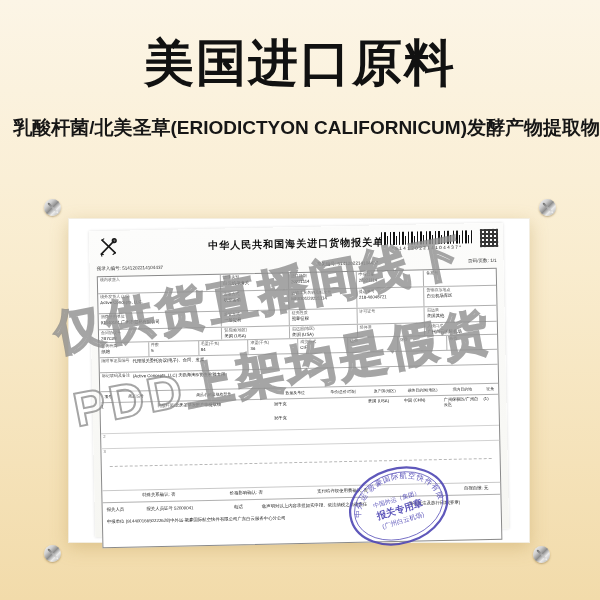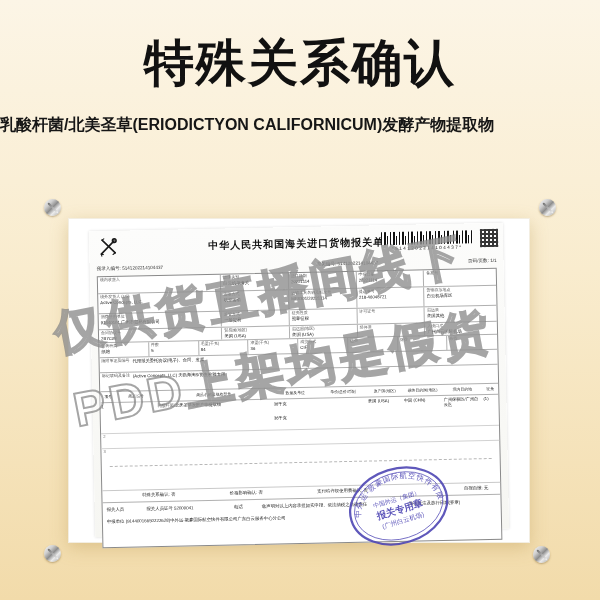--- a/index.html
+++ b/index.html
@@ -3,22 +3,22 @@
 <meta charset="utf-8">
 <style>
   html,body{margin:0;padding:0;}
   .page{position:relative;width:600px;height:600px;overflow:hidden;
     background:linear-gradient(180deg,#fcf5e6 0%,#f9ecce 45%,#f2dbaa 100%);
     font-family:"Liberation Sans",sans-serif;}
 
   
   .banner-title{position:absolute;top:30px;left:0;width:100%;text-align:center;
     font-size:50px;font-weight:700;letter-spacing:2px;color:#111111;}
-  .banner-sub{position:absolute;top:115px;left:0;width:100%;text-align:left;
-    font-size:16px;font-weight:600;color:#161616;}
+  .banner-sub{position:absolute;top:115px;left:0;width:100%;text-align:right;
+    font-size:19px;font-weight:600;color:#161616;}
 
   
   .plaque{position:absolute;left:68px;top:218px;width:462px;height:325px;background:#ffffff;
     box-shadow:0 5px 16px rgba(185,150,80,.38), inset 0 0 0 1px #f3eee2;}
   .screw{position:absolute;width:17px;height:17px;border-radius:50%;z-index:6;
     background:linear-gradient(135deg,#fbfbfb 0%,#cfcfcf 30%,#8d8d8d 50%,#ececec 68%,#9c9c9c 100%);
     box-shadow:0 1px 2px rgba(120,90,40,.45);}
   .screw::after{content:"";position:absolute;left:1.5px;top:7.5px;width:14px;height:2px;
     background:linear-gradient(90deg,#6f6f6f,#f2f2f2);transform:rotate(45deg);border-radius:1px;}
   .screw.tl{left:44px;top:199px;} .screw.tr{left:539px;top:199px;}
@@ -85,21 +85,21 @@
     color:rgba(255,255,255,.4);
     -webkit-text-stroke:2px rgba(130,130,130,.72);}
   .watermark .w1{font-size:48px;white-space:nowrap;}
   .watermark .w2{font-size:48px;white-space:nowrap;margin-top:15px;margin-left:4px;}
 </style>
 </head>
 <body>
 
 <div class="page">
 
-  <div class="banner-title">特殊关系确认</div>
+  <div class="banner-title">美国进口原料</div>
   <div class="banner-sub">乳酸杆菌/北美圣草(ERIODICTYON CALIFORNICUM)发酵产物提取物</div>
 
   <div class="plaque"></div>
   <div class="screw tl"></div>
   <div class="screw tr"></div>
   <div class="screw bl"></div>
   <div class="screw br"></div>
 
   <div class="doc">
 

